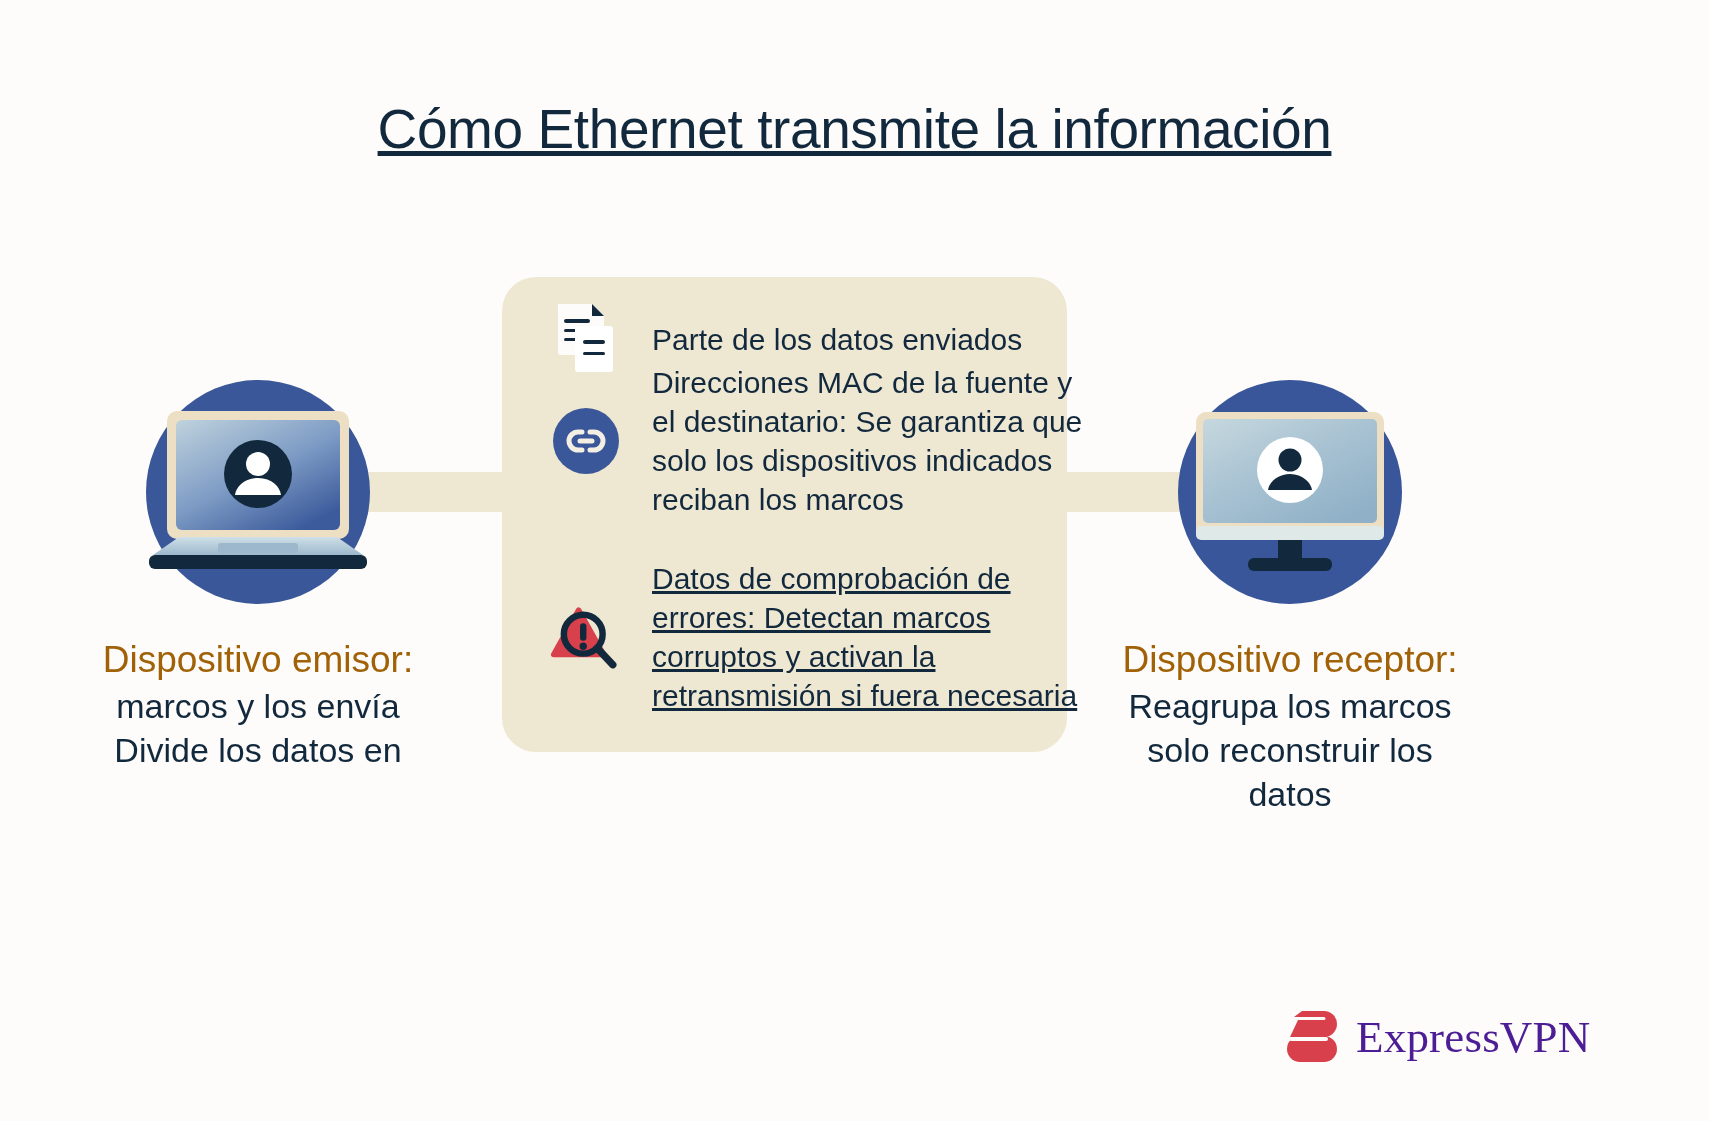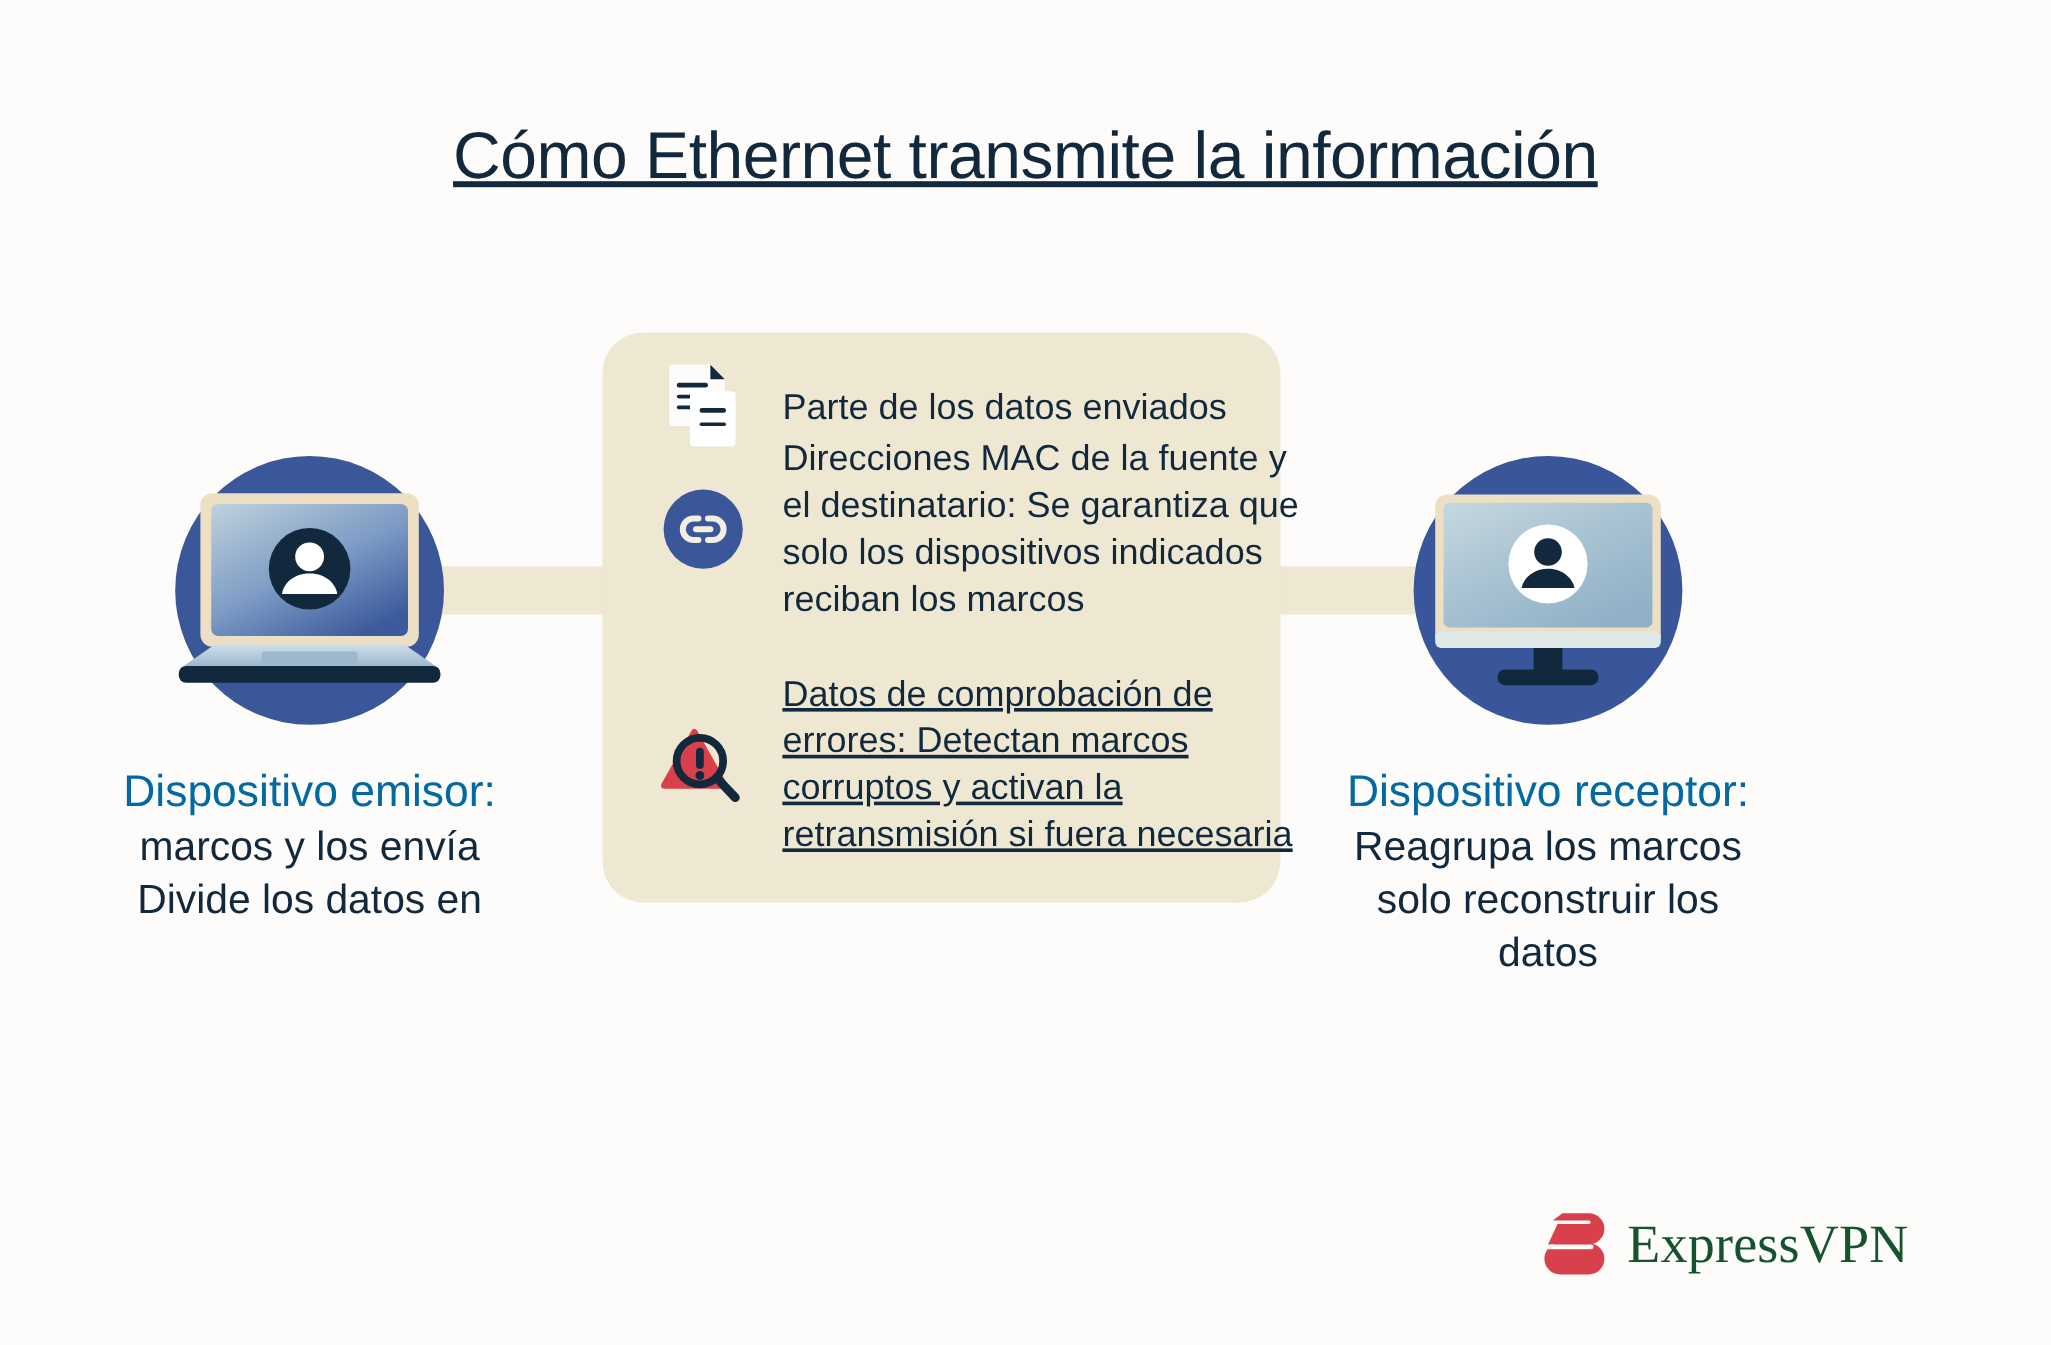--- a/index.html
+++ b/index.html
@@ -67,21 +67,21 @@
     transform: translate(-50%, -50%);
     overflow: visible;
   }
 
   .node-caption {
     margin-top: 32px;
     line-height: 44px;
   }
   .node-title {
     font-size: 37px;
-    color: #0369a1;
+    color: #a16207;
     display: block;
     line-height: 48px;
   }
   .node-desc {
     font-size: 34px;
     color: #12293d;
     display: block;
     line-height: 44px;
   }
 
@@ -149,21 +149,21 @@
     position: absolute;
     left: 1278px;
     top: 1008px;
     display: flex;
     align-items: center;
     gap: 16px;
   }
   .logo-word {
     font-family: "Liberation Serif", serif;
     font-size: 45px;
-    color: #14532d;
+    color: #4c1d95;
     letter-spacing: 0.2px;
     line-height: 45px;
   }
 </style>
 </head>
 <body>
 
 <div class="title">Cómo Ethernet transmite la información</div>
 
 <div class="connector left"></div>

